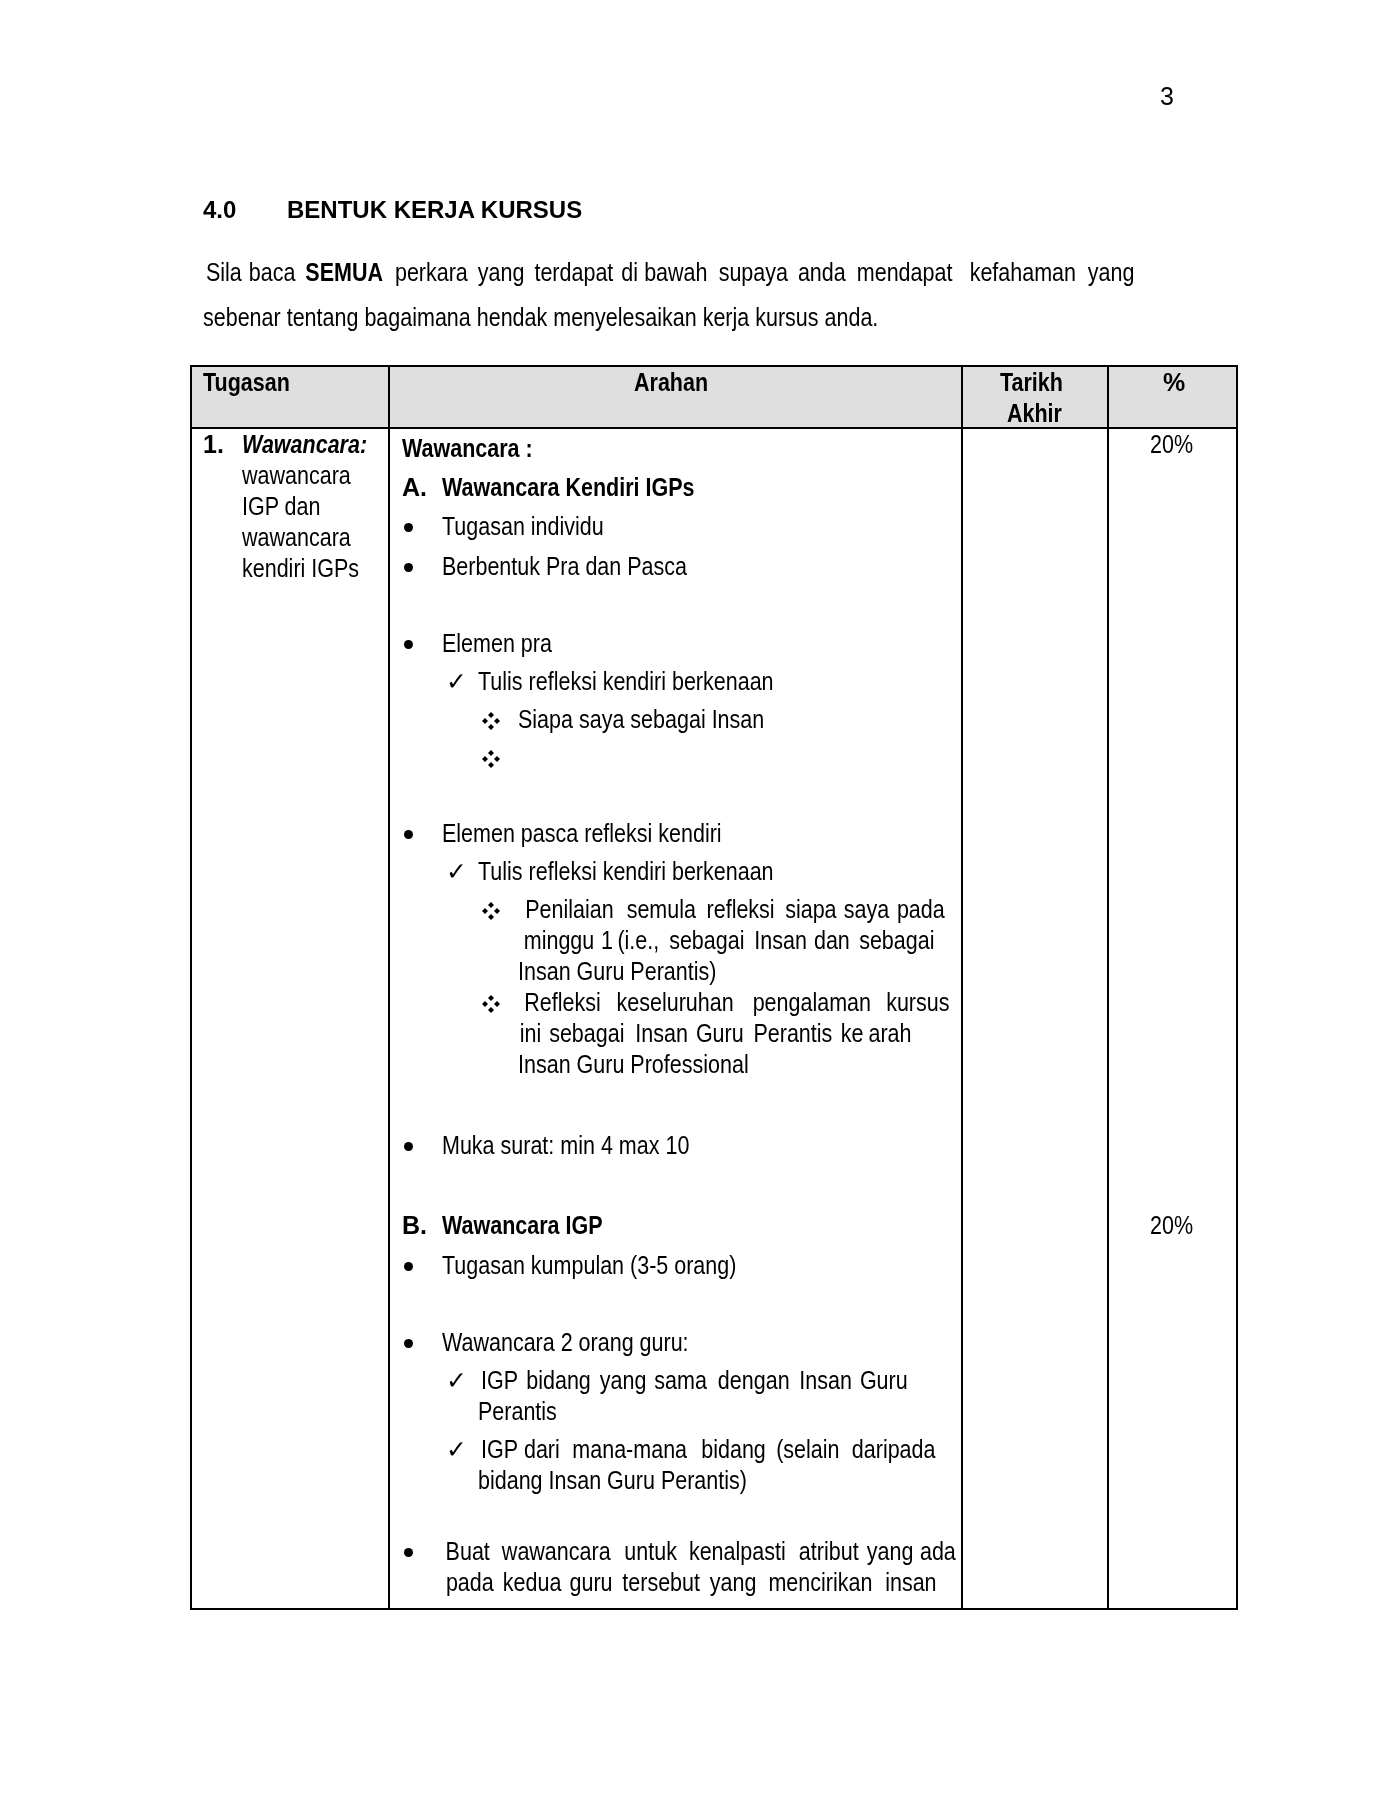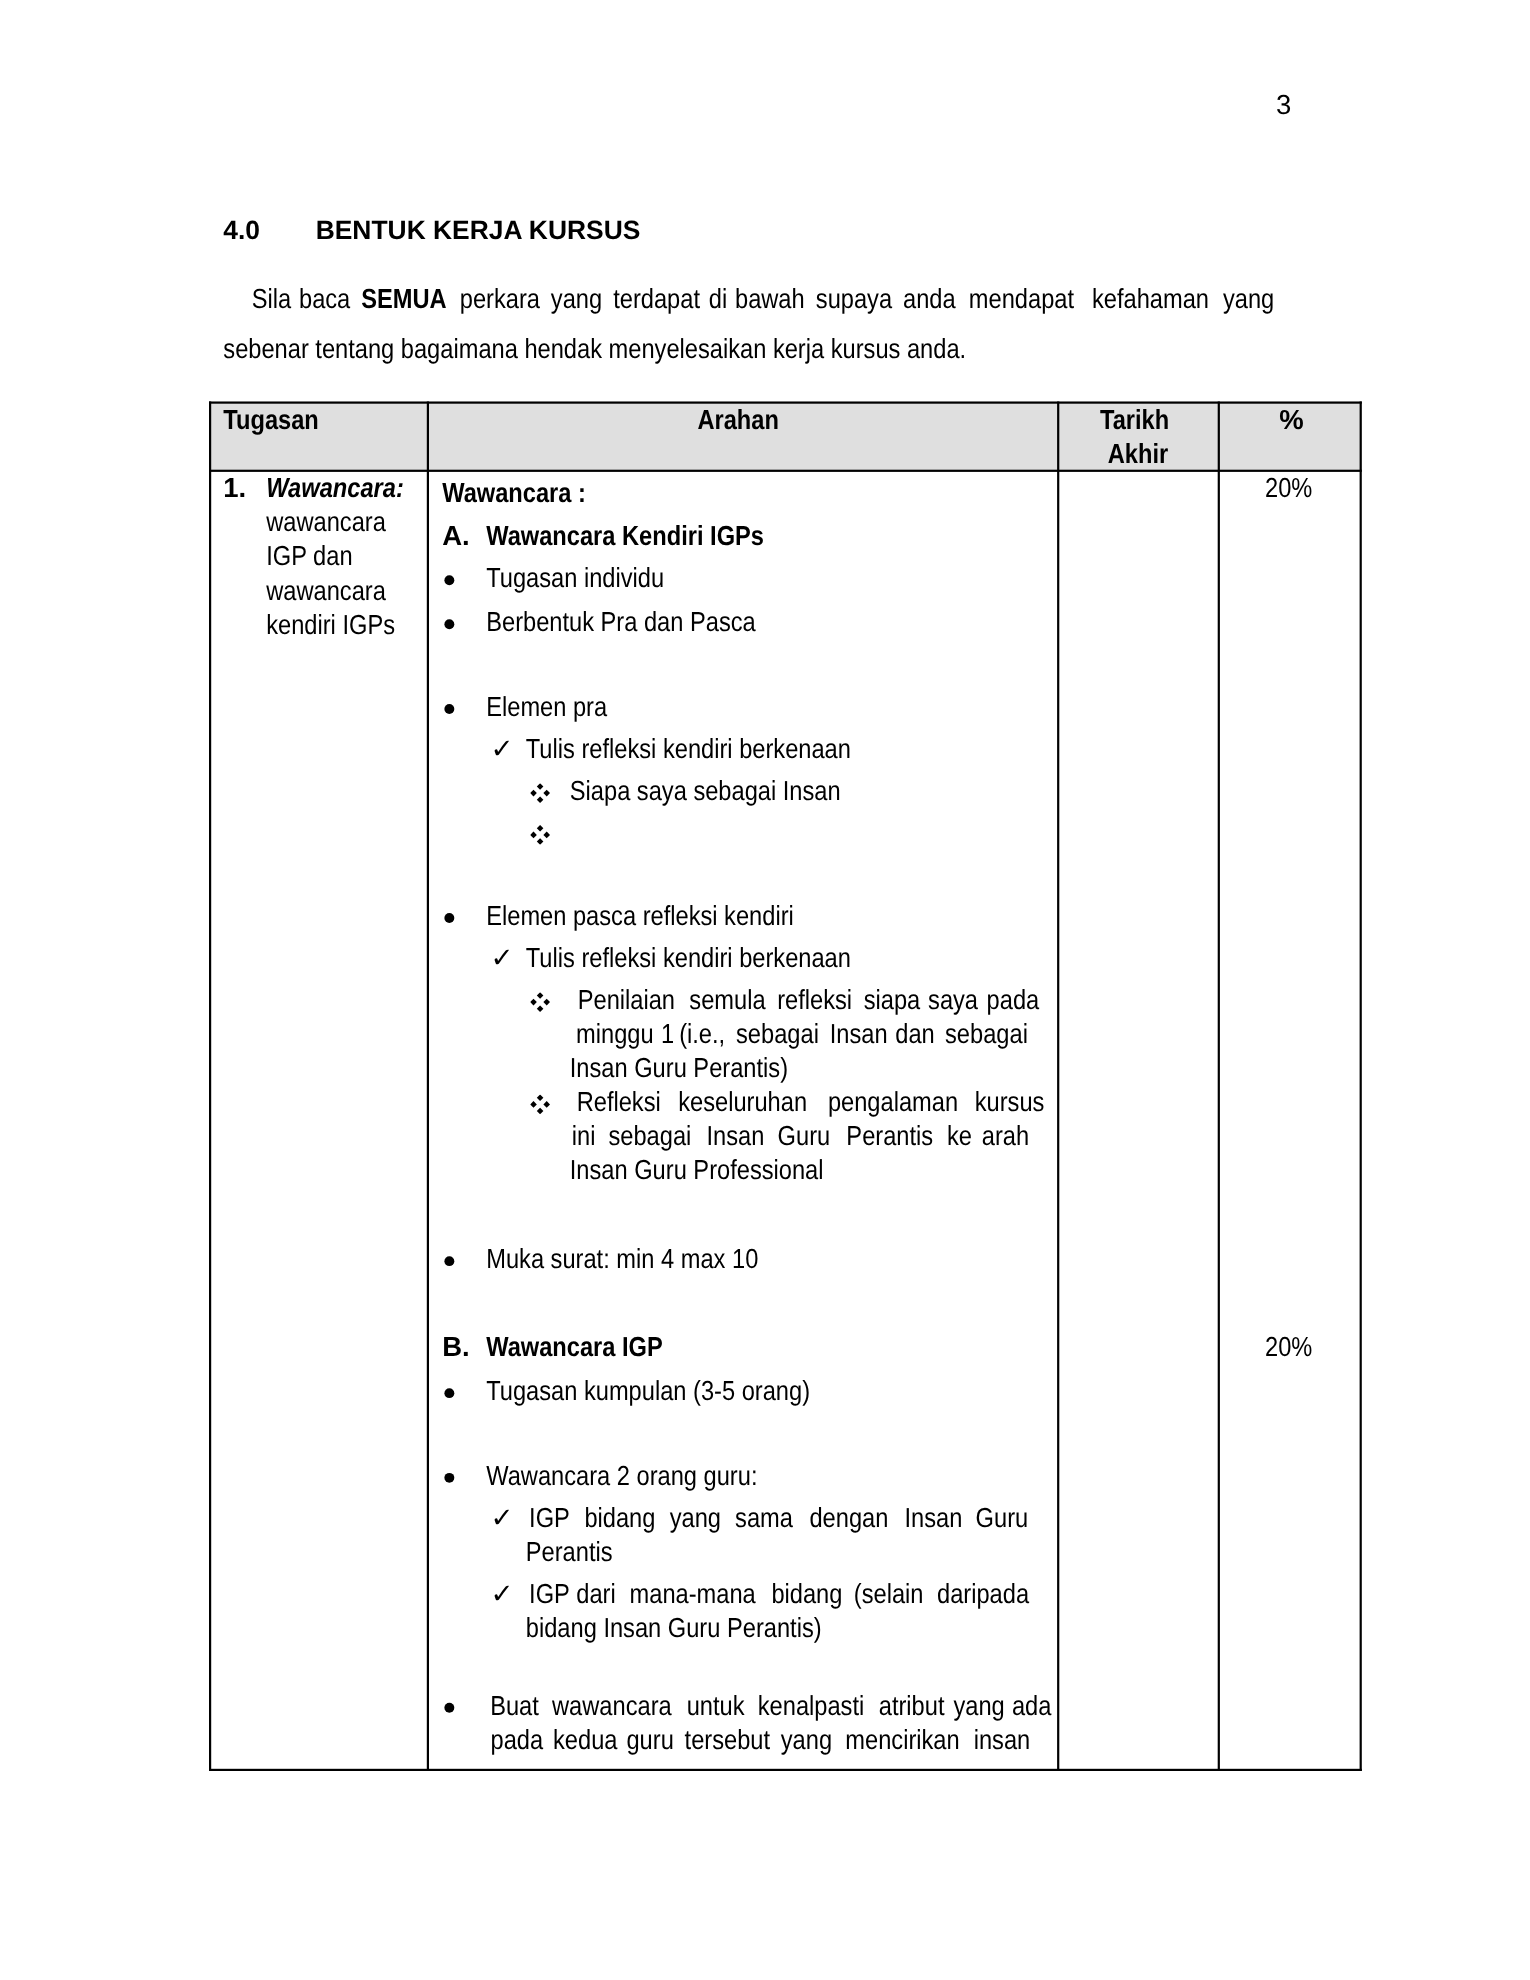--- a/index.html
+++ b/index.html
@@ -10,36 +10,36 @@
   }
   .narrow { transform: scaleX(0.86); transform-origin: left top; display: inline-block; white-space: nowrap; }
 
   #page-number { position: absolute; left: 1160px; top: 82px; font-size: 25px; }
 
   #section-heading { position: absolute; left: 203px; top: 196px; font-size: 24px; font-weight: bold; white-space: nowrap; }
   #section-heading .num { position: absolute; left: 0; }
   #section-heading .title { position: absolute; left: 84px; }
 
   .para-line { position: absolute; left: 203px; font-size: 25px; white-space: nowrap; }
-  #para-line-1 { top: 258px; width: 982px; display: flex; justify-content: center; }
+  #para-line-1 { top: 258px; width: 982px; display: flex; justify-content: flex-start; }
   #para-line-2 { top: 303px; }
 
   
   #course-table { position: absolute; left: 190px; top: 365px; width: 1048px; height: 1245px; }
   .vline, .hline { position: absolute; background: #000; }
   .hdr-bg { position: absolute; background: #dfdfdf; }
 
   .cell-text { position: absolute; font-size: 25px; white-space: nowrap; line-height: 31px; }
   .bold { font-weight: bold; }
 
   .ln { position: absolute; font-size: 25px; white-space: nowrap; line-height: 31px; }
   .marker { position: absolute; font-size: 25px; line-height: 31px; }
   .bullet-dot { position: absolute; width: 9px; height: 9px; background: #000; border-radius: 50%; }
   .diamond-icon { position: absolute; width: 18px; height: 18px; }
-  .justify { display: flex; justify-content: space-between; }
+  .justify { display: flex; justify-content: flex-start; }
 </style>
 </head>
 <body>
 
 <div id="page-number">3</div>
 
 <div id="section-heading">
   <span class="num">4.0</span>
   <span class="title">BENTUK KERJA KURSUS</span>
 </div>

